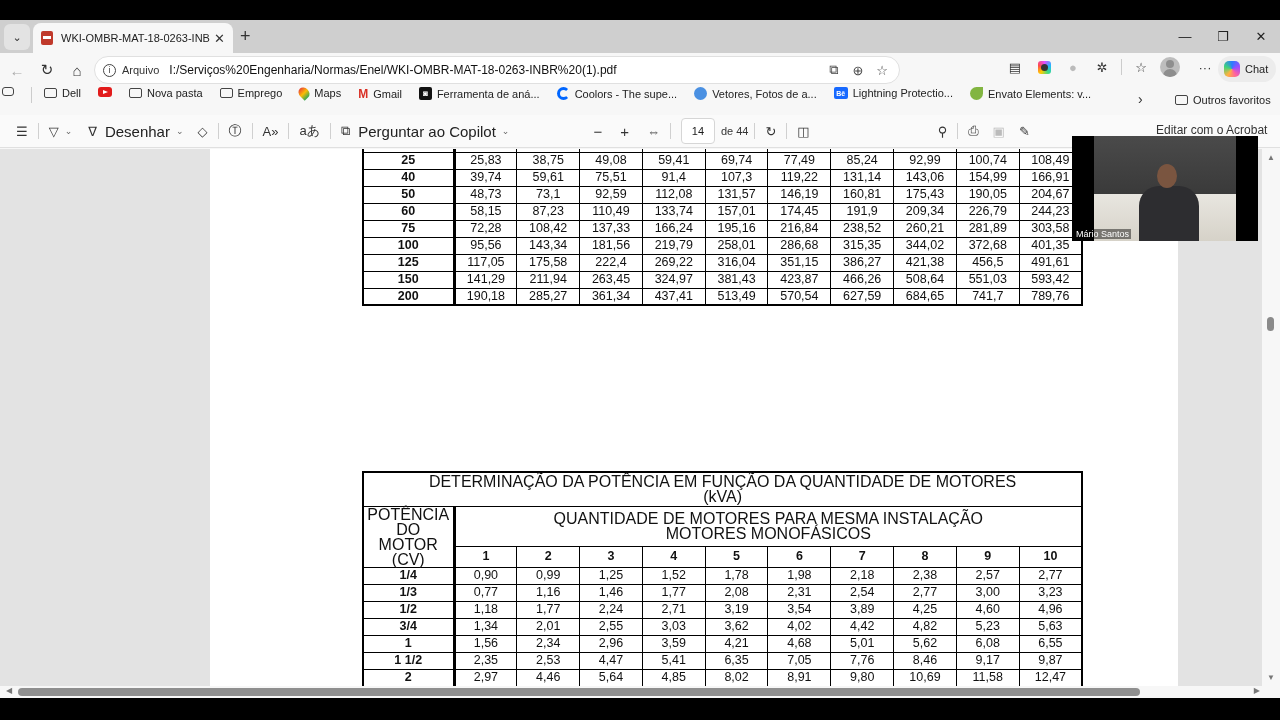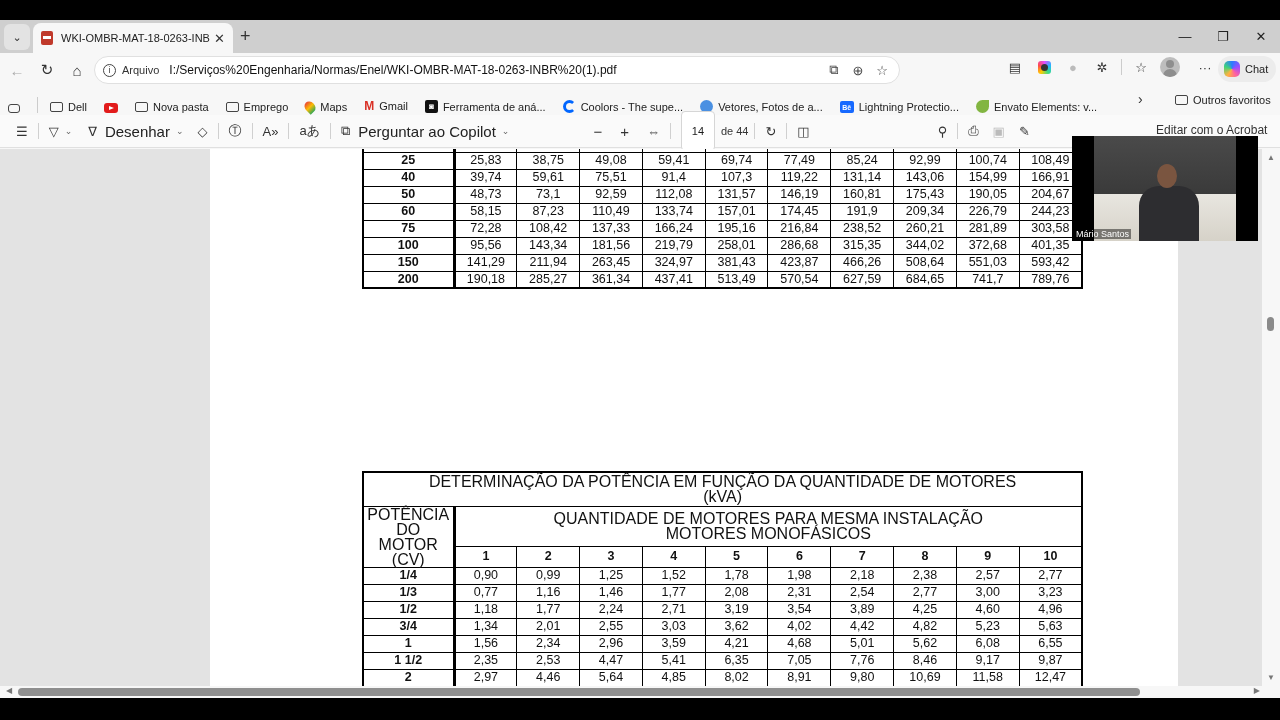--- a/index.html
+++ b/index.html
@@ -39,21 +39,21 @@
   .ext-color::after { content: ""; position: absolute; left: 3px; top: 3px; width: 7px; height: 7px; border-radius: 50%; background: #333; }
   .ext-sep { width: 1px; height: 16px; background: #ccc; }
   .avatar { width: 20px; height: 20px; border-radius: 50%; background: #bdbdbd; position: relative; overflow: hidden; }
   .avatar::before { content: ""; position: absolute; left: 6px; top: 3px; width: 8px; height: 8px; border-radius: 50%; background: #8e8e8e; }
   .avatar::after { content: ""; position: absolute; left: 3px; top: 12px; width: 14px; height: 10px; border-radius: 7px 7px 0 0; background: #8e8e8e; }
   .chat-btn { position: absolute; left: 1218px; top: 3px; width: 58px; height: 26px; border-radius: 13px; background: #ececec; display: flex; align-items: center; padding-left: 6px; gap: 5px; }
   .copilot-logo { width: 16px; height: 16px; border-radius: 5px; background: conic-gradient(#2a7bff, #9b4dff, #ff5fa2, #ffb23f, #3fd37a, #2a7bff); }
   .chat-label { font-size: 11px; color: #222; }
 
   
-  .bookmarks { position: absolute; left: 0; top: 67px; width: 1280px; height: 26px; display: flex; align-items: flex-end; padding-left: 8px; }
+  .bookmarks { position: absolute; left: 0; top: 67px; width: 1280px; height: 26px; display: flex; align-items: flex-start; padding-left: 2px; }
   .bm { display: flex; align-items: center; gap: 5px; font-size: 11px; color: #222; margin-right: 17px; white-space: nowrap; }
   .bm-folder { width: 13px; height: 10px; border: 1.3px solid #444; border-radius: 2px; }
   .bm-yt { width: 14px; height: 10px; background: #e21b1b; border-radius: 3px; position: relative; }
   .bm-yt::after { content: ""; position: absolute; left: 5px; top: 2.5px; border-left: 5px solid #fff; border-top: 2.5px solid transparent; border-bottom: 2.5px solid transparent; }
   .bm-maps { width: 10px; height: 12px; border-radius: 50% 50% 50% 0; transform: rotate(-45deg); background: linear-gradient(#ea4335, #fbbc05 50%, #34a853); }
   .bm-gmail { font-weight: bold; color: #d93025; font-size: 12px; }
   .bm-dark { width: 13px; height: 13px; background: #111; border-radius: 2px; color: #fff; font-size: 8px; display: flex; align-items: center; justify-content: center; }
   .bm-coolors { width: 13px; height: 13px; border-radius: 50%; border: 3px solid #0066ff; border-right-color: transparent; }
   .bm-vet { width: 13px; height: 13px; border-radius: 50%; background: #4a90e2; }
   .bm-be { width: 14px; height: 12px; background: #1769ff; color: #fff; font-size: 7px; font-weight: bold; display: flex; align-items: center; justify-content: center; border-radius: 2px; }
@@ -61,21 +61,21 @@
   .bm-sep { width: 1px; height: 16px; background: #ccc; }
   .bm-more { position: absolute; left: 1138px; top: 4px; font-size: 14px; color: #333; }
   .bm-other { position: absolute; left: 1175px; top: 0; height: 26px; display: flex; align-items: center; gap: 5px; font-size: 11px; color: #222; }
 
   
   .pdftoolbar { position: absolute; left: 0; top: 95px; width: 1280px; height: 33px; background: #fafafa; border-bottom: 1px solid #e0e0e0; display: flex; align-items: center; }
   .tb-icon { height: 24px; display: flex; align-items: center; justify-content: center; font-size: 13px; color: #333; padding: 0 4px; }
   .tb-sep { width: 1px; height: 16px; background: #d0d0d0; margin: 0 6px; }
   .tb-label { font-size: 15px; color: #222; }
   .tb-chev { font-size: 9px; color: #666; margin-left: 6px; }
-  .page-box { width: 34px; height: 40px; border: 1px solid #d6d6d6; background: #fff; border-radius: 4px; display: flex; align-items: center; justify-content: center; font-size: 11px; margin: 0 6px 0 4px; }
+  .page-box { width: 34px; height: 26px; border: 1px solid #d6d6d6; background: #fff; border-radius: 4px; display: flex; align-items: center; justify-content: center; font-size: 11px; margin: 0 6px 0 4px; }
   .page-total { font-size: 11px; color: #333; }
   .edit-acrobat { position: absolute; left: 1156px; top: 8px; font-size: 12px; color: #333; white-space: nowrap; }
 
   
   .viewer { position: absolute; left: 0; top: 129px; width: 1280px; height: 537px; background: #e3e3e3; overflow: hidden; }
   .page { position: absolute; left: 210px; top: -30px; width: 968px; height: 620px; background: #fff; }
   .vscroll { position: absolute; right: 0; top: 0; width: 18px; height: 537px; background: #f7f7f7; }
   .vscroll-up { position: absolute; left: 5px; top: 4px; font-size: 8px; color: #777; }
   .vscroll-down { position: absolute; left: 5px; bottom: 4px; font-size: 8px; color: #777; }
   .vscroll-thumb { position: absolute; left: 5px; top: 168px; width: 7px; height: 14px; border-radius: 4px; background: #8a8a8a; }
@@ -348,20 +348,33 @@
               <td>95,56</td>
               <td>143,34</td>
               <td>181,56</td>
               <td>219,79</td>
               <td>258,01</td>
               <td>286,68</td>
               <td>315,35</td>
               <td>344,02</td>
               <td>372,68</td>
               <td>401,35</td>
+            </tr>
+            <tr>
+              <td class="k">125</td>
+              <td>117,05</td>
+              <td>175,58</td>
+              <td>222,4</td>
+              <td>269,22</td>
+              <td>316,04</td>
+              <td>351,15</td>
+              <td>386,27</td>
+              <td>421,38</td>
+              <td>456,5</td>
+              <td>491,61</td>
             </tr>
             <tr>
               <td class="k">150</td>
               <td>141,29</td>
               <td>211,94</td>
               <td>263,45</td>
               <td>324,97</td>
               <td>381,43</td>
               <td>423,87</td>
               <td>466,26</td>

